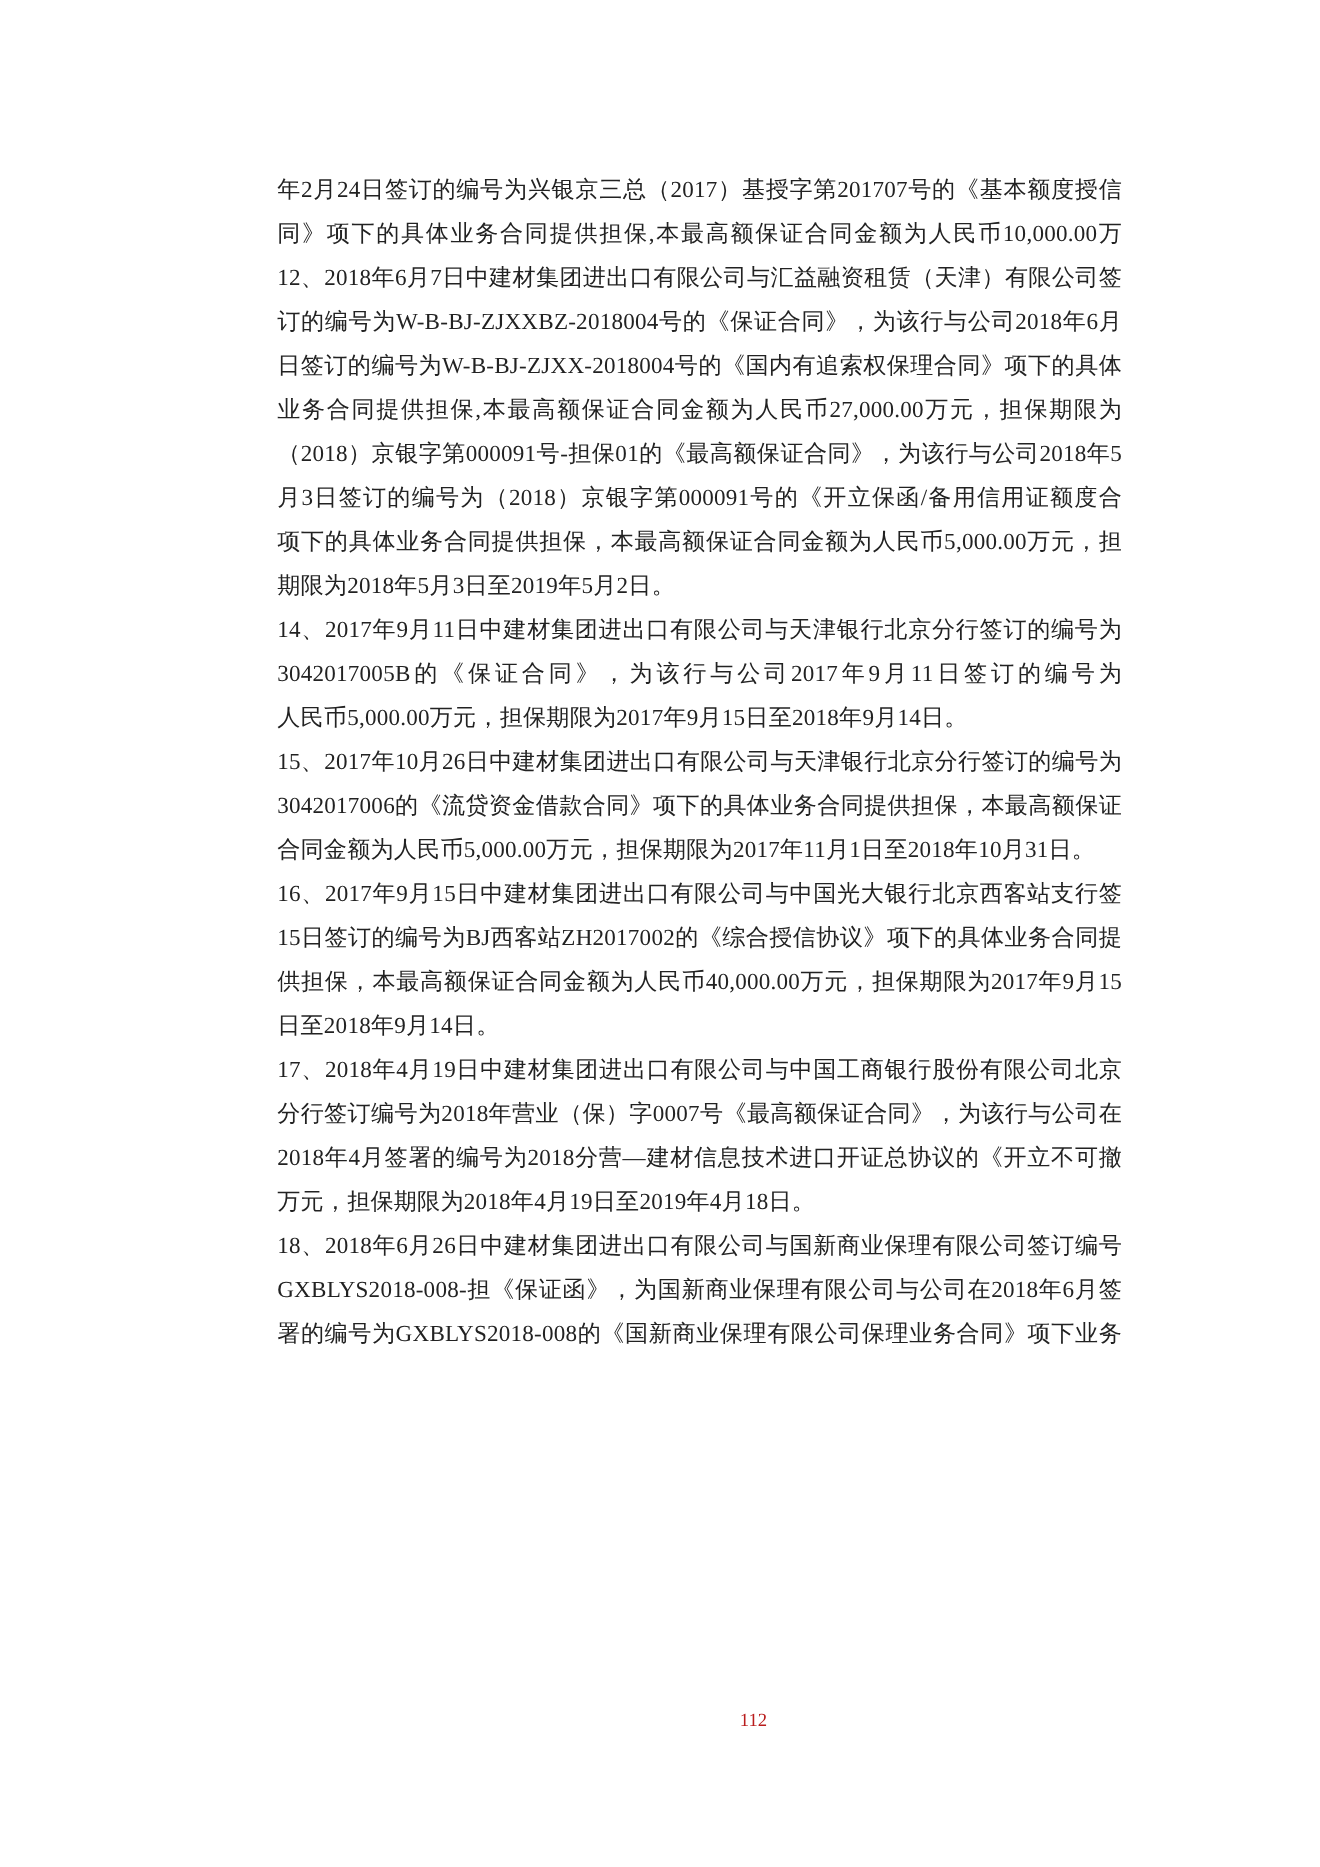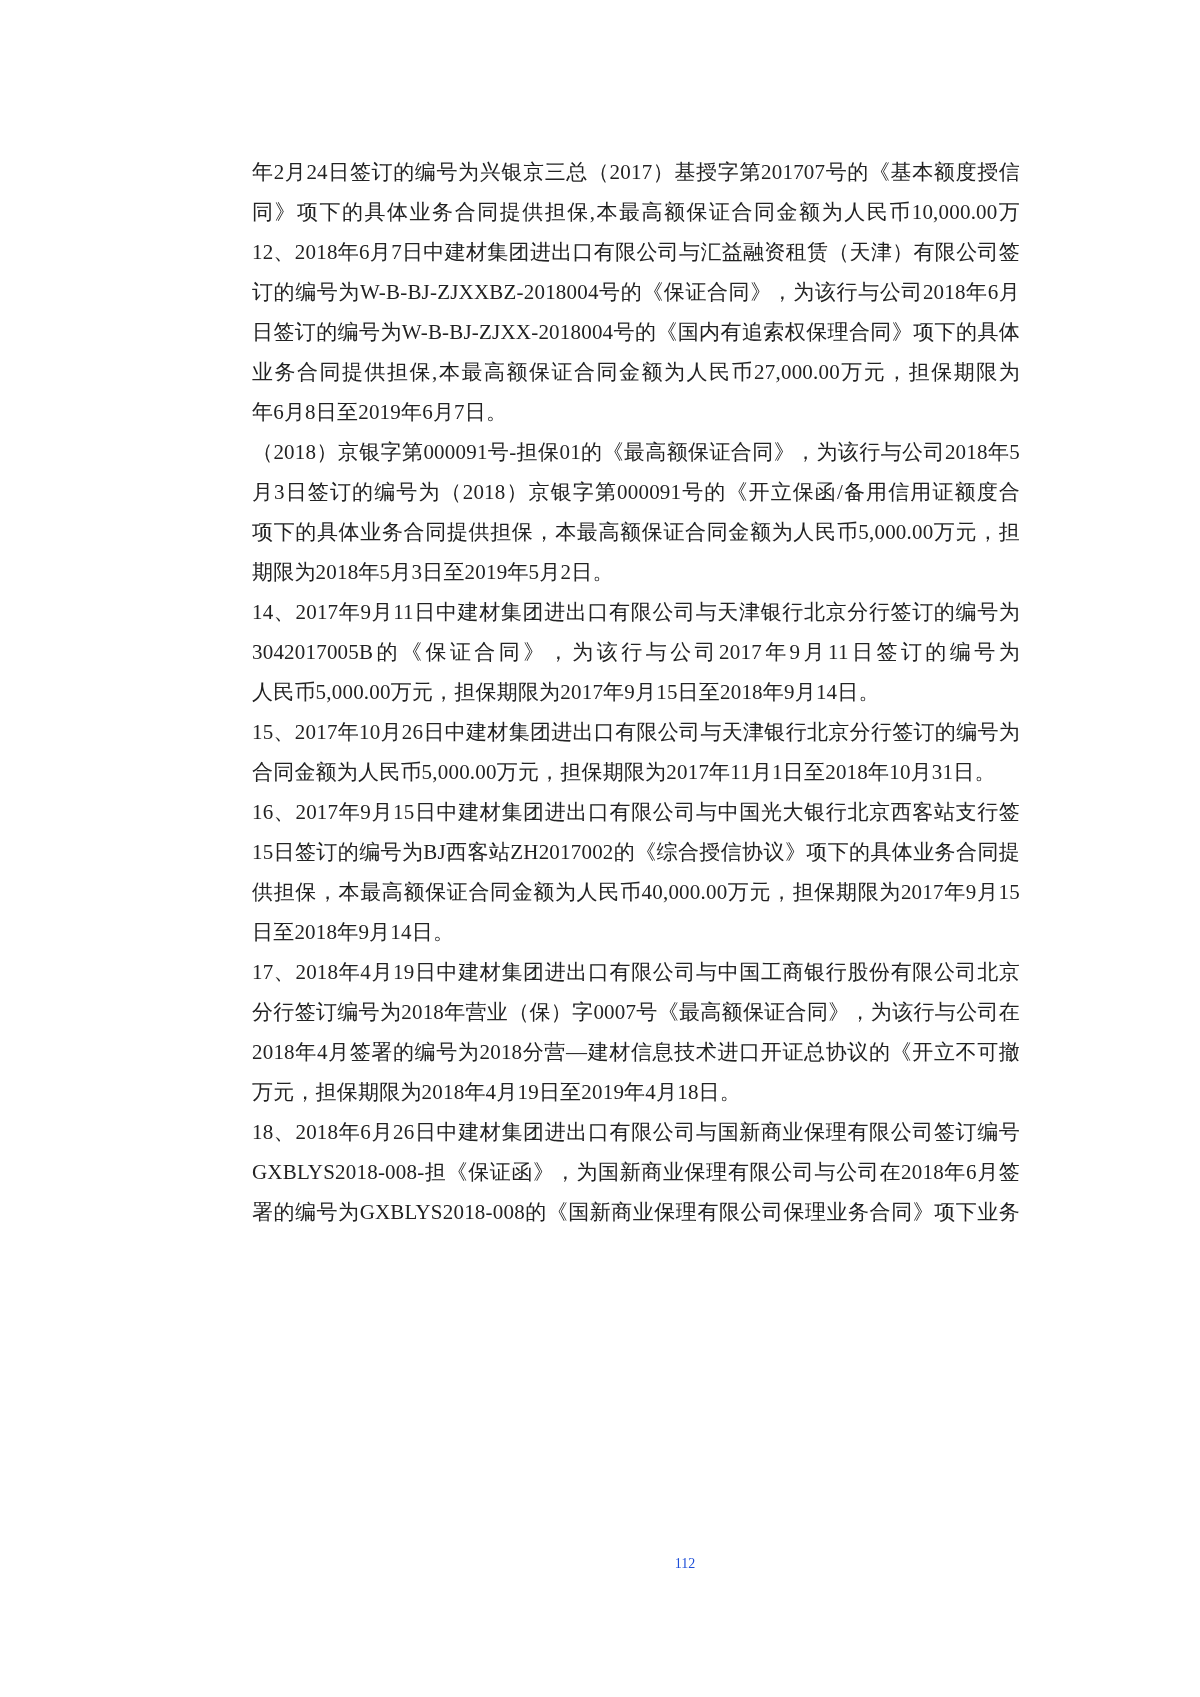--- a/index.html
+++ b/index.html
@@ -43,47 +43,47 @@
   }
   .line.para-end {
     text-align-last: left;
   }
   .page-number {
     position: absolute;
     top: 1550px;
     left: 585px;
     width: 200px;
     text-align: center;
-    font-size: 14px;
+    font-size: 17px;
     line-height: 28px;
-    color: #1d4ed8;
+    color: #b91c1c;
     font-family: "Liberation Serif", "DejaVu Serif", serif;
   }
 </style>
 </head>
 <body>
 
 <div class="scan-page">
   <div class="doc-body">
 
   <div class="line">年2月24日签订的编号为兴银京三总（2017）基授字第201707号的《基本额度授信合</div>
       <div class="line">同》项下的具体业务合同提供担保,本最高额保证合同金额为人民币10,000.00万元，</div>
       <div class="line">12、2018年6月7日中建材集团进出口有限公司与汇益融资租赁（天津）有限公司签</div>
       <div class="line">订的编号为W-B-BJ-ZJXXBZ-2018004号的《保证合同》，为该行与公司2018年6月7</div>
       <div class="line">日签订的编号为W-B-BJ-ZJXX-2018004号的《国内有追索权保理合同》项下的具体</div>
       <div class="line">业务合同提供担保,本最高额保证合同金额为人民币27,000.00万元，担保期限为2018</div>
-      <div class="line para-end">年6月8日至2019年6月7日。</div>
       <div class="line">（2018）京银字第000091号-担保01的《最高额保证合同》，为该行与公司2018年5</div>
       <div class="line">月3日签订的编号为（2018）京银字第000091号的《开立保函/备用信用证额度合同》</div>
       <div class="line">项下的具体业务合同提供担保，本最高额保证合同金额为人民币5,000.00万元，担保</div>
       <div class="line para-end">期限为2018年5月3日至2019年5月2日。</div>
       <div class="line">14、2017年9月11日中建材集团进出口有限公司与天津银行北京分行签订的编号为</div>
       <div class="line">3042017005B的《保证合同》，为该行与公司2017年9月11日签订的编号为3042017005</div>
       <div class="line para-end">人民币5,000.00万元，担保期限为2017年9月15日至2018年9月14日。</div>
       <div class="line">15、2017年10月26日中建材集团进出口有限公司与天津银行北京分行签订的编号为</div>
+      <div class="line">3042017006的《流贷资金借款合同》项下的具体业务合同提供担保，本最高额保证</div>
       <div class="line para-end">合同金额为人民币5,000.00万元，担保期限为2017年11月1日至2018年10月31日。</div>
       <div class="line">16、2017年9月15日中建材集团进出口有限公司与中国光大银行北京西客站支行签订</div>
       <div class="line">15日签订的编号为BJ西客站ZH2017002的《综合授信协议》项下的具体业务合同提</div>
       <div class="line">供担保，本最高额保证合同金额为人民币40,000.00万元，担保期限为2017年9月15</div>
       <div class="line para-end">日至2018年9月14日。</div>
       <div class="line">17、2018年4月19日中建材集团进出口有限公司与中国工商银行股份有限公司北京市</div>
       <div class="line">分行签订编号为2018年营业（保）字0007号《最高额保证合同》，为该行与公司在</div>
       <div class="line">2018年4月签署的编号为2018分营—建材信息技术进口开证总协议的《开立不可撤销</div>
       <div class="line para-end">万元，担保期限为2018年4月19日至2019年4月18日。</div>
       <div class="line">18、2018年6月26日中建材集团进出口有限公司与国新商业保理有限公司签订编号为</div>

